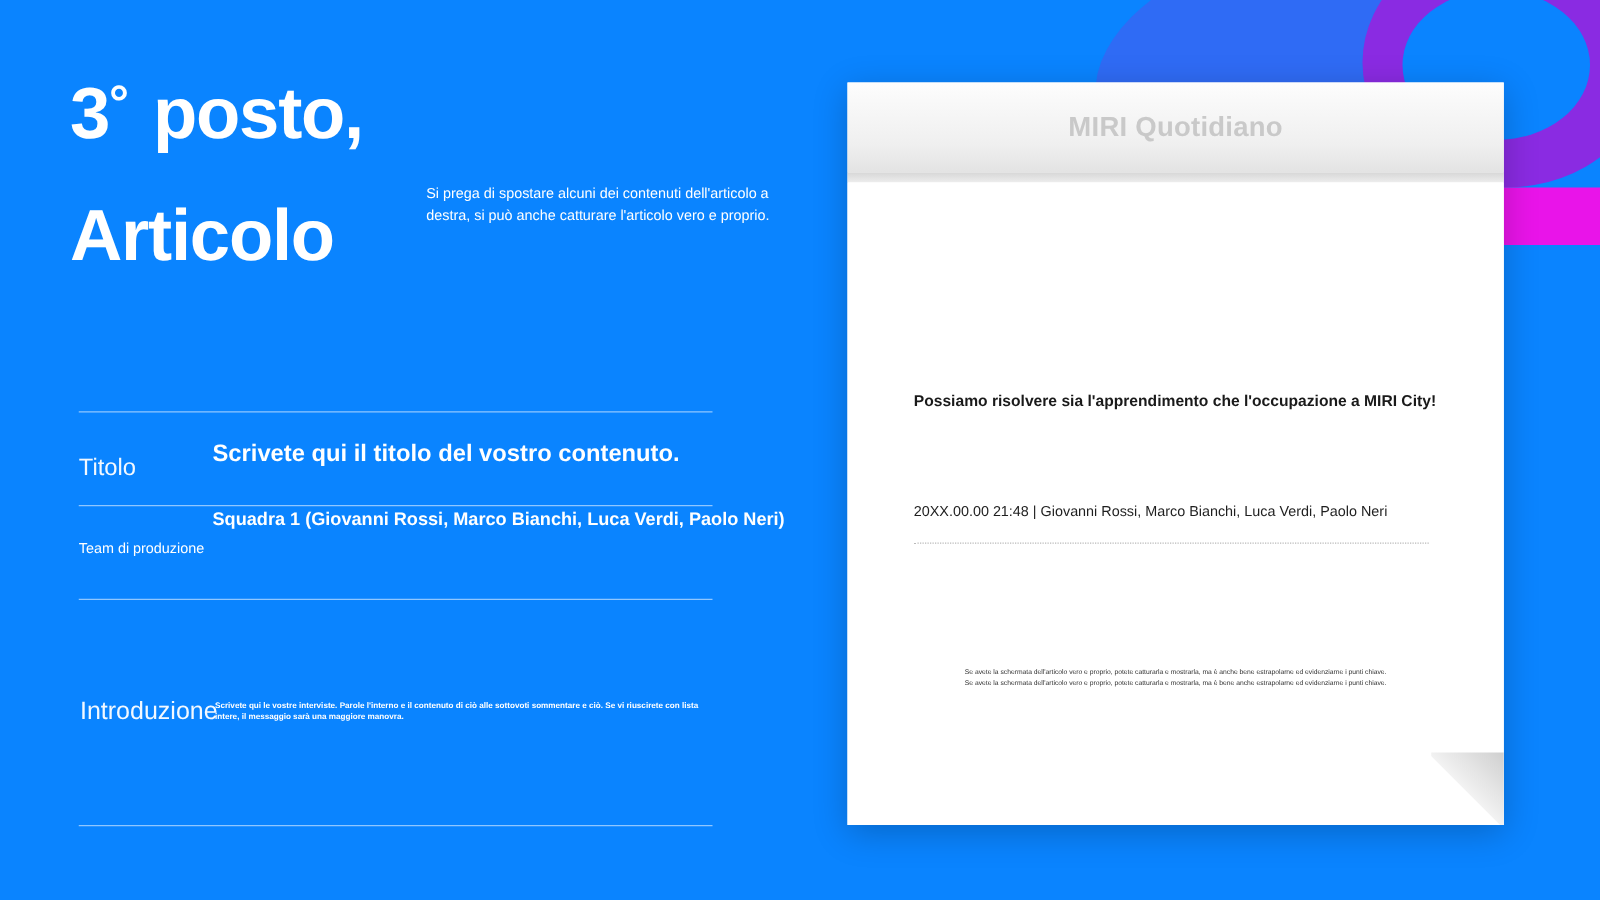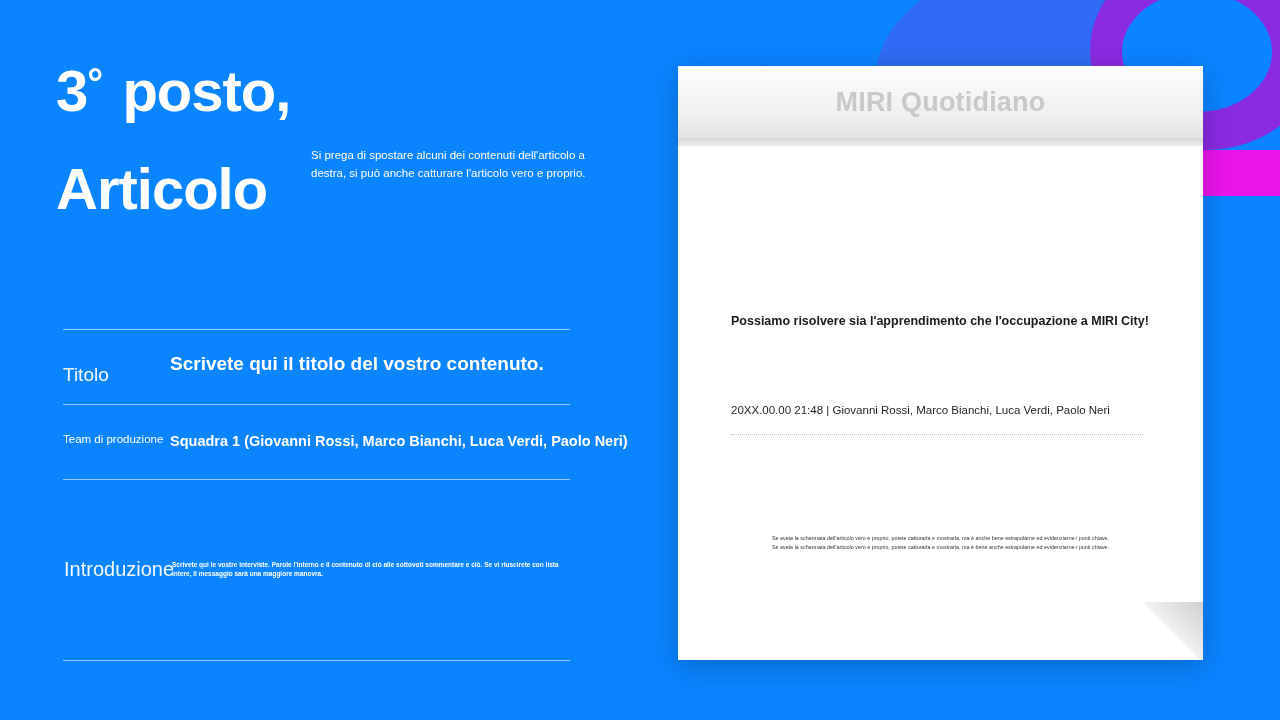--- a/index.html
+++ b/index.html
@@ -81,21 +81,21 @@
     font-weight: bold;
     line-height: 1.28;
     letter-spacing: -1px;
   }
   .headline .line1 { display: block; }
   .headline .line2 { display: block; margin-top: 24px; }
   .headline .deg { font-size: 40px; vertical-align: 14px; letter-spacing: 4px; }
 
   .subnote {
     position: absolute;
-    left: 311px;
+    left: 341px;
     top: 147px;
     width: 300px;
     color: #ffffff;
     font-size: 11.5px;
     line-height: 1.55;
     font-weight: 400;
   }
 
   
   .rule {
@@ -132,21 +132,21 @@
   }
   .lbl-team {
     left: 63px;
     top: 433px;
     font-size: 11.5px;
     font-weight: 500;
   }
   .val-team {
     position: absolute;
     left: 170px;
-    top: 433px;
+    top: 408px;
     font-size: 14.5px;
     font-weight: bold;
     color: #ffffff;
   }
   .lbl-intro {
     left: 64px;
     top: 558px;
     font-size: 20px;
     font-weight: 500;
     opacity: .95;
@@ -178,21 +178,21 @@
     top: 0;
     width: 100%;
     height: 72px;
     background: linear-gradient(180deg, #fdfdfd 0%, #efefef 70%, #e3e3e3 100%);
     display: flex;
     align-items: center;
     justify-content: center;
   }
   .doc-header-title {
     color: #c9c9c9;
-    font-size: 27px;
+    font-size: 22px;
     font-weight: bold;
     letter-spacing: .2px;
   }
   .doc-header-bar {
     position: absolute;
     left: 0;
     top: 72px;
     width: 100%;
     height: 8px;
     background: linear-gradient(180deg, #d7d7d7 0%, #ededed 100%);

